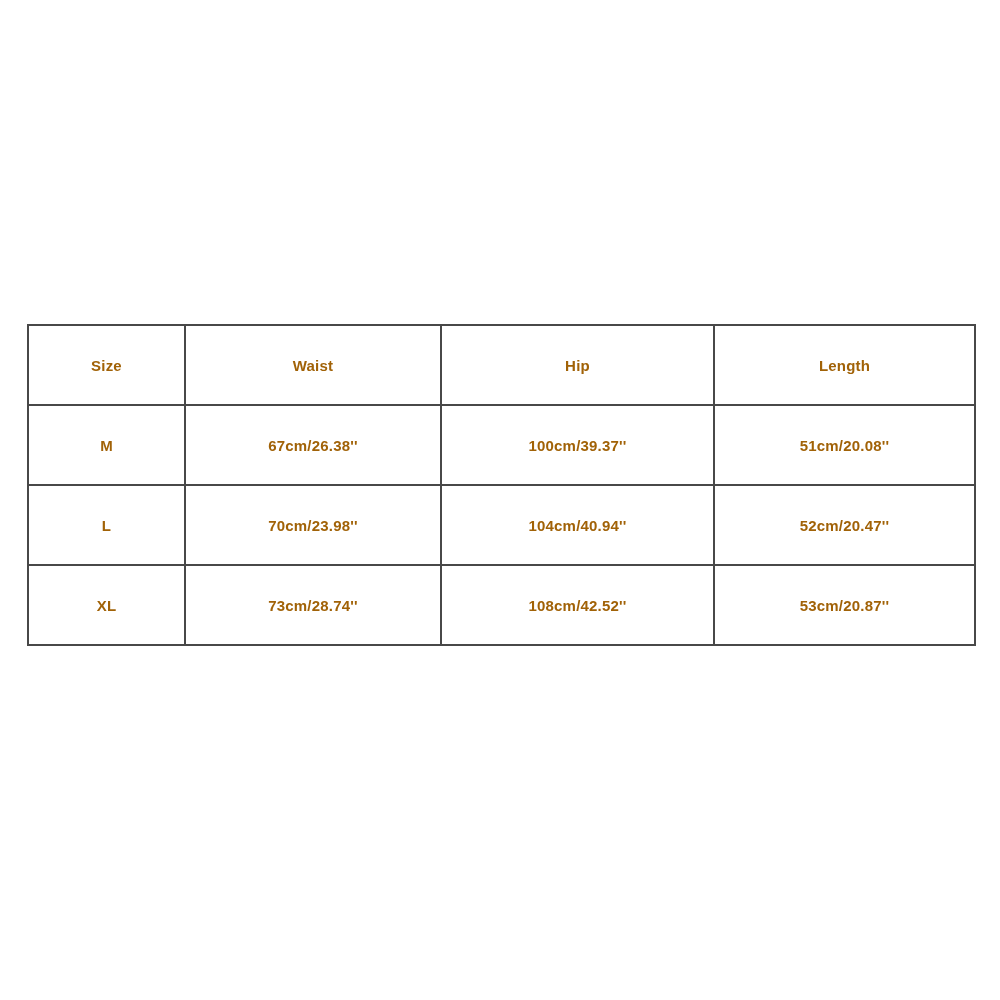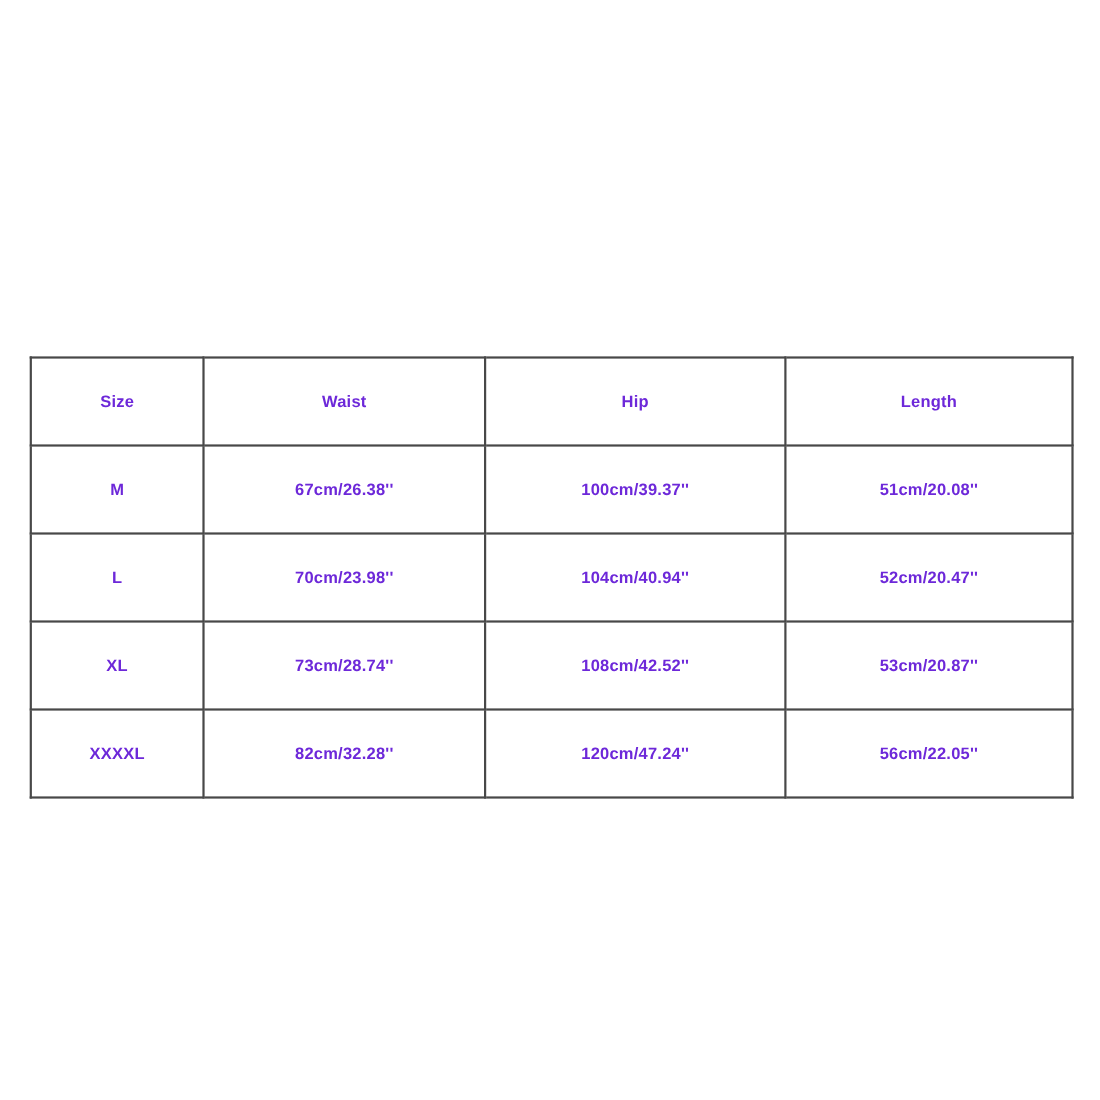--- a/index.html
+++ b/index.html
@@ -29,21 +29,21 @@
     table-layout: fixed;
   }
   table.size-table th,
   table.size-table td {
     border: 2px solid #484848;
     height: 46px;
     text-align: center;
     vertical-align: middle;
     font-size: 15px;
     font-weight: bold;
-    color: #6d28d9;
+    color: #a16207;
     letter-spacing: 0.2px;
     background: #ffffff;
     padding: 16px;
   }
   col.c-size   { width: 157px; }
   col.c-waist  { width: 256px; }
   col.c-hip    { width: 273px; }
   col.c-length { width: 261px; }
 </style>
 </head>
@@ -78,22 +78,16 @@
           <td>70cm/23.98''</td>
           <td>104cm/40.94''</td>
           <td>52cm/20.47''</td>
         </tr>
         <tr>
           <td>XL</td>
           <td>73cm/28.74''</td>
           <td>108cm/42.52''</td>
           <td>53cm/20.87''</td>
         </tr>
-        <tr>
-          <td>XXXXL</td>
-          <td>82cm/32.28''</td>
-          <td>120cm/47.24''</td>
-          <td>56cm/22.05''</td>
-        </tr>
       </tbody>
     </table>
   </div>
 </div>
 
 </body></html>

